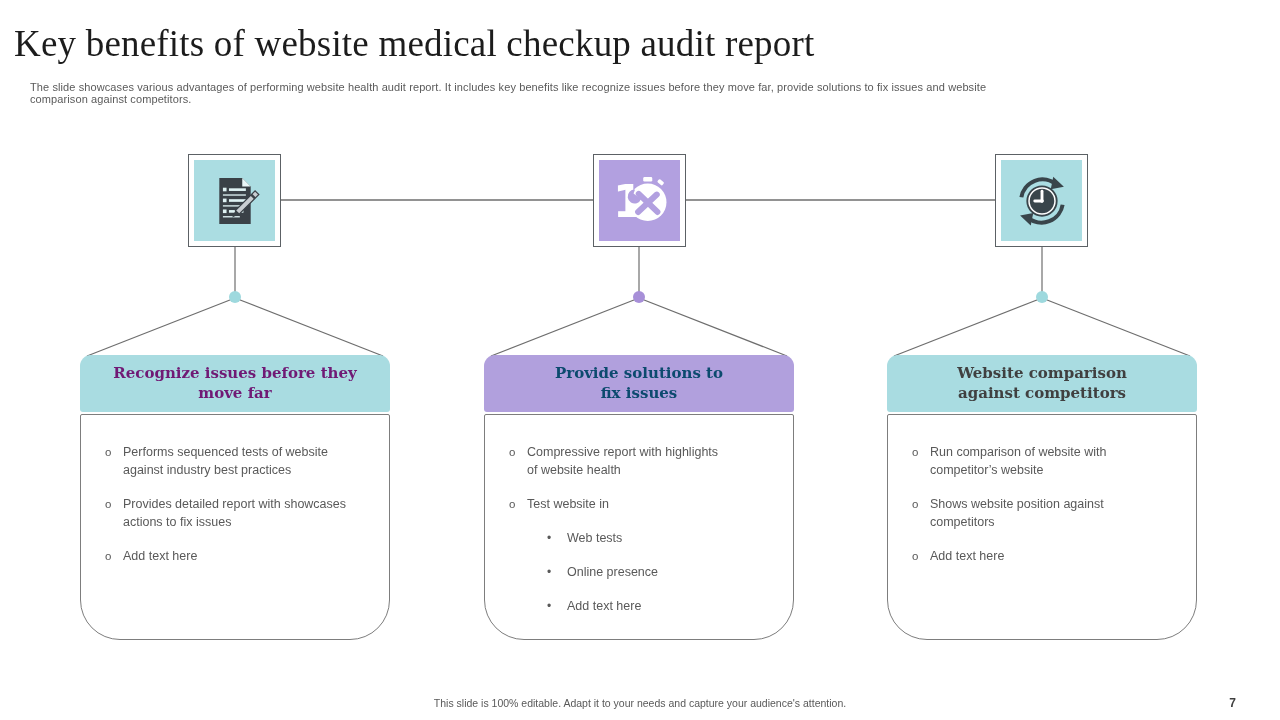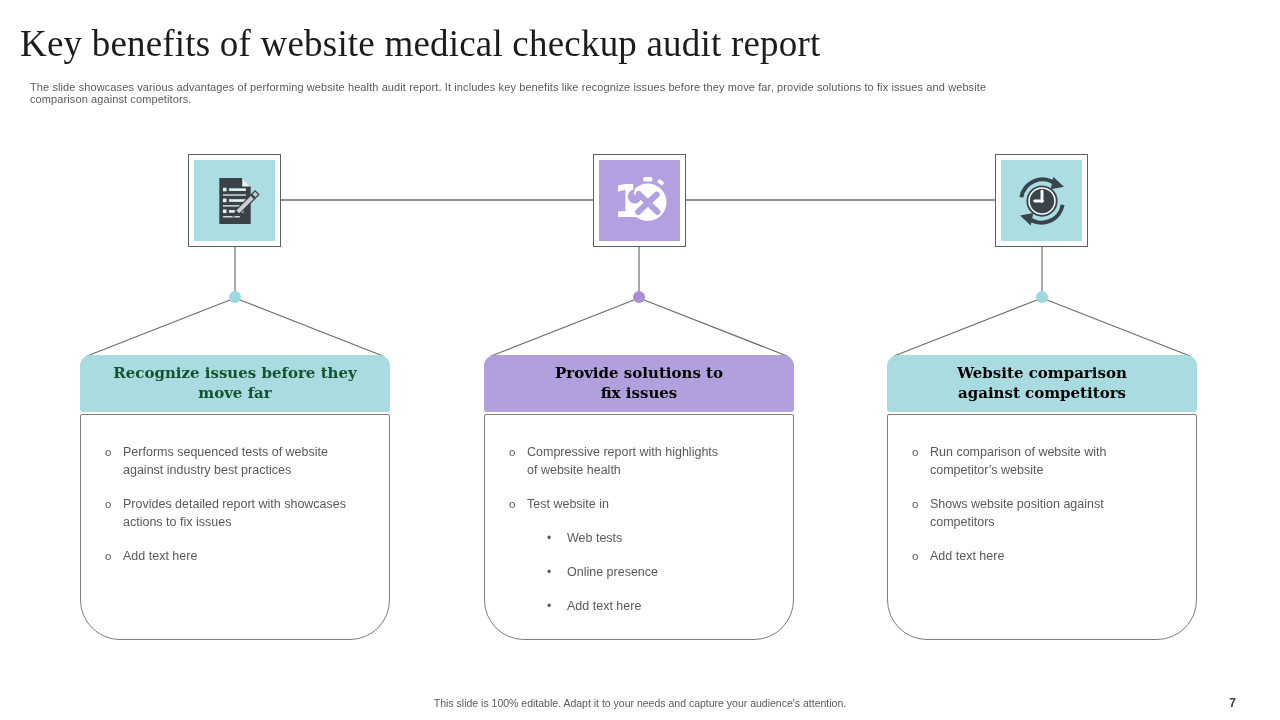--- a/index.html
+++ b/index.html
@@ -2,21 +2,21 @@
 <html><head>
 <meta charset="utf-8">
 <style>
   * { margin:0; padding:0; box-sizing:border-box; }
   html,body { background:#e8e8e8; }
   .slide {
     position:relative; width:1280px; height:720px; background:#ffffff;
     font-family:"Liberation Sans", sans-serif; overflow:hidden; margin:0 auto;
   }
   .title {
-    position:absolute; left:20px; top:22px; width:1100px;
+    position:absolute; left:14px; top:22px; width:1100px;
     font-family:"Liberation Serif", serif; font-size:37px; font-weight:400;
     color:#1c1c1c; letter-spacing:0.2px;
   }
   .subtitle {
     position:absolute; left:30px; top:81px; width:990px;
     font-size:11px; color:#5a5a5a; letter-spacing:0.1px;
   }
   .connector-layer { position:absolute; left:0; top:0; width:1280px; height:720px; z-index:1; }
   .icon-box {
     position:absolute; top:154px; width:93px; height:93px;
@@ -26,23 +26,23 @@
   .icon-box-1 { left:188px; } .icon-box-1 .icon-fill { background:#abdde2; }
   .icon-box-2 { left:593px; } .icon-box-2 .icon-fill { background:#b2a0e0; }
   .icon-box-3 { left:995px; } .icon-box-3 .icon-fill { background:#abdde2; }
   .hdr {
     position:absolute; top:355px; width:310px; height:57px; z-index:2;
     border-radius:11px 11px 3px 3px;
     display:flex; flex-direction:column; align-items:center; justify-content:center;
     font-family:"DejaVu Serif", serif; font-weight:bold; font-size:15px; line-height:1.28;
     text-align:center;
   }
-  .hdr-1 { left:80px;  background:#a9dce1; color:#14532d; }
-  .hdr-2 { left:484px; background:#b1a0dd; color:#000000; }
-  .hdr-3 { left:887px; background:#a9dce1; color:#000000;text-align:right; }
+  .hdr-1 { left:80px;  background:#a9dce1; color:#701a75; }
+  .hdr-2 { left:484px; background:#b1a0dd; color:#0c4a6e; }
+  .hdr-3 { left:887px; background:#a9dce1; color:#404040;text-align:right; }
   .content-box {
     position:absolute; top:414px; width:310px; height:226px; z-index:2;
     background:#ffffff; border:1px solid #7d7d7d;
     border-radius:2px 2px 40px 40px;
     padding:28px 18px 0 22px;
   }
   .cb-1 { left:80px; } .cb-2 { left:484px; } .cb-3 { left:887px; }
   .bullet { display:flex; margin-bottom:16px; color:#595959; font-size:12.5px; line-height:18px; }
   .bullet .marker { width:20px; flex:0 0 20px; text-align:left; padding-left:2px; font-size:11.5px; }
   .bullet .btxt { max-width:230px; }

